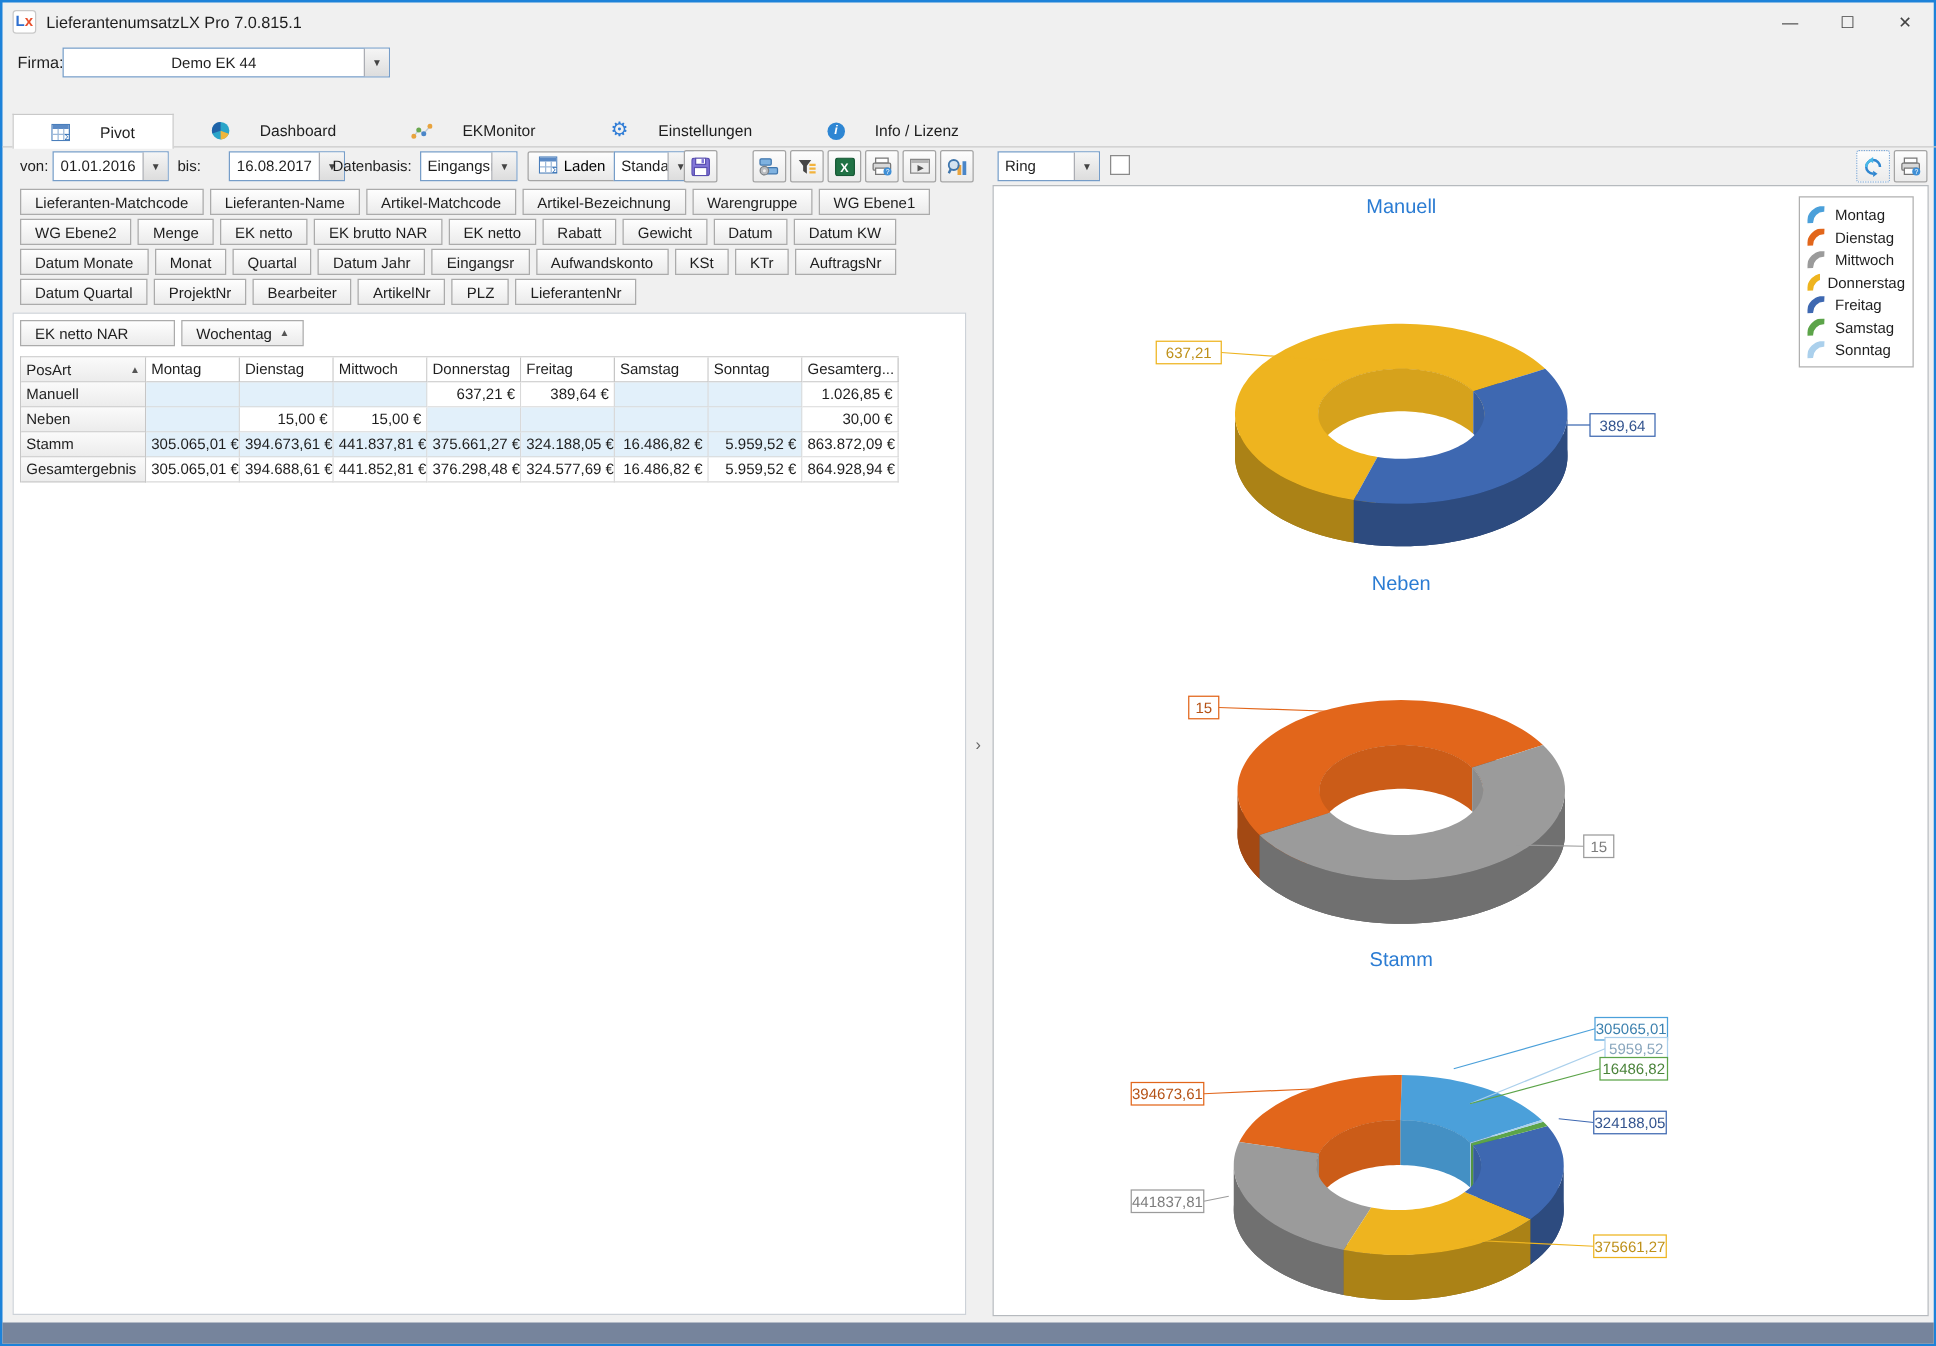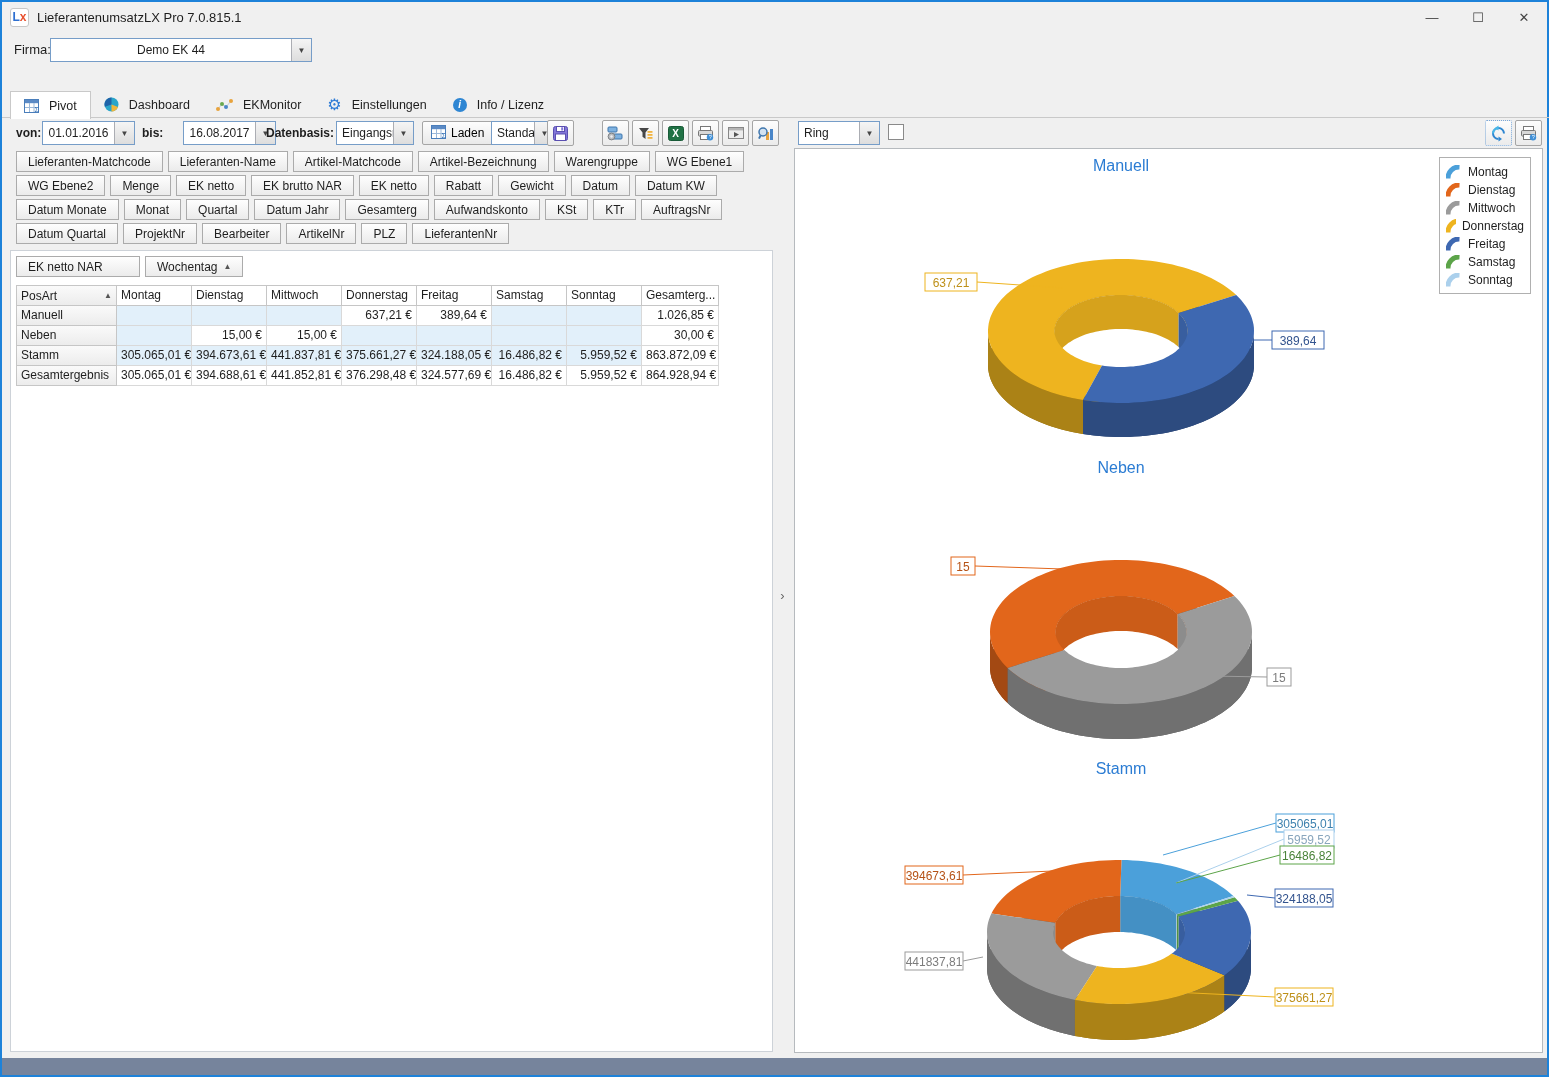--- a/index.html
+++ b/index.html
@@ -21,29 +21,29 @@
   .firma-label { position:absolute; left:12px; top:40px; font-size:13px; }
   .combo { position:absolute; display:flex; background:#fff; border:1px solid #769dc8; height:24px; }
   .combo .val { flex:1; padding:4px 5px 0 5px; font-size:12px; white-space:nowrap; overflow:hidden;text-align:center; }
   .combo .arr { width:20px; border-left:1px solid #abadb3; background:linear-gradient(#f5f5f5,#ddd);
     display:flex; align-items:center; justify-content:center; color:#444; font-size:8px; }
   #firma-combo { left:48px; top:36px; width:262px; }
 
   
   .tabline { position:absolute; left:0; top:115px; width:1549px; height:1px; background:#c9c9c9; }
   .tabs { position:absolute; left:8px; top:89px; display:flex; height:27px; }
-  .tab { display:flex; align-items:center; gap:10px; padding:0 13px; font-size:12.5px; position:relative; }
+  .tab { display:flex; align-items:center; gap:24px; padding:0 30px; font-size:12.5px; position:relative; }
   .tab.active { background:#fff; border:1px solid #c9c9c9; border-bottom:none; z-index:2; height:28px; }
   .tab .ticon { display:inline-flex; align-items:center; }
   .gear-glyph { color:#2f7cd6; font-size:16px; line-height:14px; }
   .info-glyph { width:14px; height:14px; border-radius:50%; background:#2e86d3; color:#fff;
     font-size:10px; font-weight:bold; display:flex; align-items:center; justify-content:center; font-style:italic; }
 
   
-  .tb-label { position:absolute; top:124px; font-size:12px;font-weight:bold; }
+  .tb-label { position:absolute; top:124px; font-size:12px; }
   .tbtn { position:absolute; top:119px; height:24px; display:flex; align-items:center; gap:5px; padding:0 8px;
     background:linear-gradient(#fdfdfd,#e9e9e9); border:1px solid #a5a5a5; border-radius:2px; font-size:12px; }
   .icbtn { position:absolute; top:118px; width:27px; height:26px; display:flex; align-items:center; justify-content:center;
     background:linear-gradient(#fdfdfd,#ebebeb); border:1px solid #a5a5a5; border-radius:2px; }
 
   
   .fieldzone { position:absolute; left:8px; top:146px; width:763px; }
   .field-row { position:absolute; left:6px; display:flex; gap:5px; }
   .fbtn { height:21px; padding:0 11px; display:flex; align-items:center; gap:6px; font-size:12px;
     background:linear-gradient(#fefefe,#ebebeb); border:1px solid #ababab; white-space:nowrap; }
@@ -283,21 +283,21 @@
         <div class="fbtn">Rabatt</div>
         <div class="fbtn">Gewicht</div>
         <div class="fbtn">Datum</div>
         <div class="fbtn">Datum KW</div>
       </div>
       <div class="field-row" style="top: 51px;">
         <div class="fbtn">Datum Monate</div>
         <div class="fbtn">Monat</div>
         <div class="fbtn">Quartal</div>
         <div class="fbtn">Datum Jahr</div>
-        <div class="fbtn">Gesamterg</div>
+        <div class="fbtn">Eingangsr</div>
         <div class="fbtn">Aufwandskonto</div>
         <div class="fbtn">KSt</div>
         <div class="fbtn">KTr</div>
         <div class="fbtn">AuftragsNr</div>
       </div>
       <div class="field-row" style="top: 75px;">
         <div class="fbtn">Datum Quartal</div>
         <div class="fbtn">ProjektNr</div>
         <div class="fbtn">Bearbeiter</div>
         <div class="fbtn">ArtikelNr</div>

